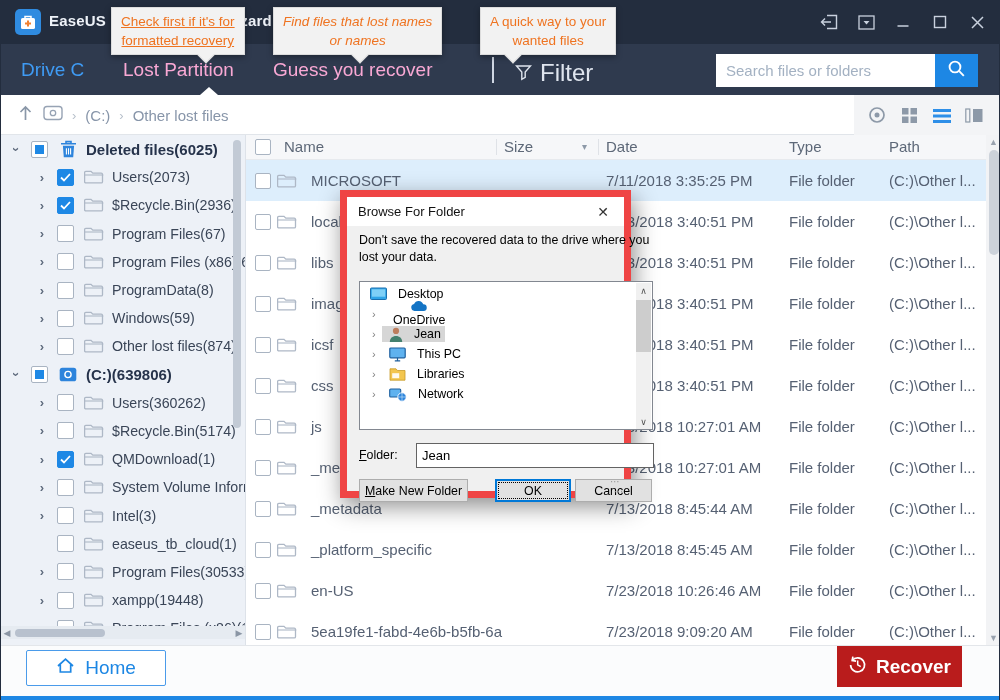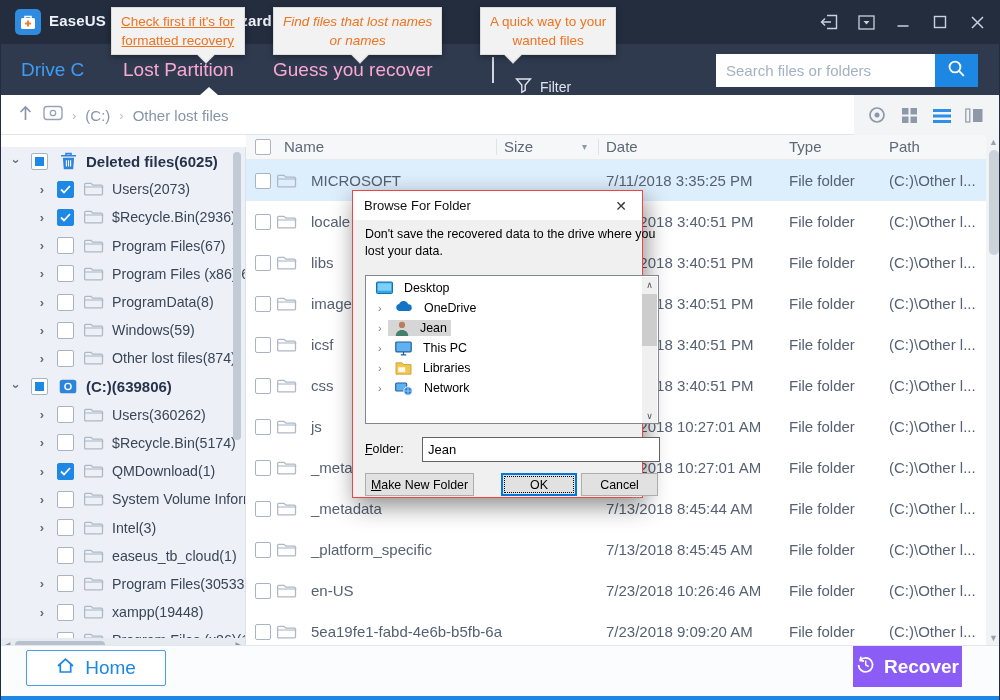--- a/index.html
+++ b/index.html
@@ -12,42 +12,42 @@
   .app-icon { position:absolute; left:14px; top:9px; width:26px; height:26px; background:#2f8be0; border-radius:5px; display:flex; align-items:center; justify-content:center; }
   .app-title { position:absolute; left:48px; top:12px; color:#eef2f8; font-size:15px; font-weight:bold; letter-spacing:.2px; white-space:nowrap; }
   .win-controls { position:absolute; right:12px; top:0; height:44px; display:flex; align-items:center; gap:17px; }
   .wc { width:20px; height:20px; display:flex; align-items:center; justify-content:center; cursor:pointer; }
 
   
   .navrow { position:absolute; left:0; top:44px; width:100%; height:51px; background:#2f3a4e; }
   .tab { position:absolute; top:0; height:51px; line-height:51px; font-size:19px; color:#f9a8d4; cursor:pointer; white-space:nowrap; }
   .tab.active { color:#3f9bf4; }
   .nav-divider { position:absolute; left:491px; top:13px; width:2px; height:26px; background:#cfd6e2; }
-  .filter { position:absolute; left:514px; top:17px; height:51px; display:flex; align-items:center; gap:8px; color:#dfe5ee; font-size:14px; cursor:pointer; }
+  .filter { position:absolute; left:514px; top:3px; height:51px; display:flex; align-items:center; gap:8px; color:#dfe5ee; font-size:24px; cursor:pointer; }
   .searchbox { position:absolute; left:715px; top:10px; width:219px; height:33px; background:#fff; }
   .searchbox input { width:100%; height:100%; border:none; outline:none; padding:0 10px; font-size:15px; color:#42506b; font-family:inherit; }
   .searchbox input::placeholder { color:#a3b1c2; }
   .search-btn { position:absolute; left:934px; top:10px; width:43px; height:33px; background:#1d87e4; display:flex; align-items:center; justify-content:center; cursor:pointer; }
 
   
   .tooltip { position:absolute; top:7px; z-index:60; background:#f2f2f2; border:1px solid #dcdcdc; box-shadow:0 2px 6px rgba(0,0,0,.35); padding:4px 9px; text-align:center; color:#ef7320; font-size:13.5px; line-height:19px; white-space:nowrap; }
   .tooltip .caret { position:absolute; bottom:-7px; width:12px; height:12px; background:#f2f2f2; border-right:1px solid #dcdcdc; border-bottom:1px solid #dcdcdc; transform:rotate(45deg); }
   .tt1 { left:110px;text-decoration:underline; } .tt2 { left:272px;font-style:italic; } .tt3 { left:479px; }
 
   
   .crumbbar { position:absolute; left:0; top:95px; width:100%; height:40px; background:#fff; border-bottom:1px solid #e1e5ea; }
   .notch { position:absolute; left:199px; top:87px; border-left:9px solid transparent; border-right:9px solid transparent; border-bottom:8px solid #fff; z-index:5; }
   .crumb-left { position:absolute; left:16px; top:0; height:40px; display:flex; align-items:center; gap:9px; }
   .crumb-sep { color:#b6bfca; font-size:13px; }
   .crumb-item { color:#8795a9; font-size:15px; cursor:pointer; }
   .view-tools { position:absolute; right:0; top:0; width:145px; height:40px; background:#f3f4f6; display:flex; align-items:center; justify-content:space-between; padding:0 16px 0 14px; }
   .vt { width:18px; height:18px; display:flex; align-items:center; justify-content:center; cursor:pointer; }
 
   
-  .sidebar { position:absolute; left:0; top:147px; width:245px; height:510px; background:#edf1f7; border-right:1px solid #dde2e9; overflow:hidden; }
+  .sidebar { position:absolute; left:0; top:135px; width:245px; height:510px; background:#edf1f7; border-right:1px solid #dde2e9; overflow:hidden; }
   .s-row { height:28.2px; display:flex; align-items:center; white-space:nowrap; cursor:pointer; }
   .s-row.lvl0 { padding-left:8px; }
   .s-row.lvl1 { padding-left:34px; }
   .chev { width:14px; margin-right:8px; color:#5f6b7d; font-size:13px; font-weight:bold; text-align:center; flex:0 0 14px; }
   .chev.down { transform:rotate(90deg); }
   .cb { width:17px; height:17px; flex:0 0 17px; background:#fff; border:1px solid #a9b4c2; border-radius:2px; margin-right:10px; display:inline-flex; align-items:center; justify-content:center; }
   .cb.checked { background:#1e88e5; border-color:#1e88e5; }
   .cb.partial .cb-inner { width:9px; height:9px; background:#1e88e5; display:block; }
   .s-icon { width:20px; flex:0 0 20px; margin-right:8px; display:flex; align-items:center; justify-content:center; }
   .s-label0 { font-size:15px; font-weight:bold; color:#26334b; }
@@ -66,21 +66,21 @@
   .t-row.sel { background:#ddeefc; }
   .t-row .cb { position:absolute; left:9px; top:13px; width:16px; height:16px; flex:none; margin:0; }
   .t-row .f-icon { position:absolute; left:31px; top:13px; }
   .t-cell { position:absolute; top:0; line-height:41px; font-size:15px; color:#566173; white-space:nowrap; }
   .c-name { left:65px; } .c-date { left:360px; } .c-type { left:543px; } .c-path { left:643px; }
   .main-vscroll { position:absolute; left:985px; top:135px; width:15px; height:510px; background:#f2f3f5; }
   .main-vthumb { position:absolute; left:2.5px; top:15px; width:10px; height:105px; background:#ccd2da; border-radius:5px; }
   .scroll-arrow { position:absolute; left:0; width:15px; text-align:center; color:#9aa3af; font-size:9px; }
 
   
-  .dlg { position:absolute; left:351px; top:190px; width:291px; height:308px; background:#f0f0f0; border:1px solid #ef4444; box-shadow:3px 8px 22px rgba(0,0,0,.45); z-index:100; font-size:12.4px; color:#000; }
+  .dlg { position:absolute; left:339px; top:190px; width:291px; height:308px; background:#f0f0f0; border:7px solid #ef4444; box-shadow:3px 8px 22px rgba(0,0,0,.45); z-index:100; font-size:12.4px; color:#000; }
   .dlg-title { position:absolute; left:0; top:0; width:100%; height:29px; background:#fff; }
   .dlg-title .txt { position:absolute; left:11px; top:7px; font-size:13px; color:#111; }
   .dlg-close { position:absolute; right:0; top:0; width:42px; height:29px; display:flex; align-items:center; justify-content:center; color:#333; font-size:14px; cursor:pointer; }
   .dlg-msg { position:absolute; left:12px; top:35px; width:296px; line-height:17px; }
   .dlg-treebox { position:absolute; left:12px; top:84px; width:294px; height:149px; background:#fff; border:1px solid #828790; padding-top:2px; overflow:hidden; }
   .dt-row { height:20px; display:flex; align-items:center; white-space:nowrap; cursor:pointer; }
   .dt-chev { width:10px; margin-left:12px; color:#808080; font-size:11px; }
   .dt-icon { margin-left:7px; display:flex; align-items:center; }
   .dt-label { margin-left:7px; padding:1px 4px; }
   .dt-row.root .dt-icon { margin-left:10px; }
@@ -95,21 +95,21 @@
   .btn-ok { left:148px; width:76px; border:2px solid #0078d7; outline:1px dotted #000; outline-offset:-4px; }
   .btn-cancel { left:228px; width:77px; }
   .ul-first { display:inline-block; }
   .ul-first::first-letter { text-decoration:underline; }
   .dlg-grip { position:absolute; right:2px; bottom:2px; width:12px; height:12px; color:#9a9a9a; font-size:10px; line-height:10px; letter-spacing:1px; }
 
   
   .footer { position:absolute; left:0; top:645px; width:100%; height:51px; background:#fbfcfd; border-top:1px solid #e3e6ea; }
   .home-btn { position:absolute; left:25px; top:4px; width:140px; height:36px; border:1px solid #4a9bea; border-radius:2px; background:#fff; display:flex; align-items:center; justify-content:center; gap:10px; color:#1d87e4; font-size:19px; cursor:pointer; }
   .sel-text { position:absolute; right:178px; top:0; height:44px; display:flex; align-items:center; color:#9ba7b4; font-size:15px; }
-  .recover-btn { position:absolute; right:37px; top:0; width:109px; height:41px; background:#8b5cf6; display:flex; align-items:center; justify-content:center; gap:9px; color:#fff; font-size:19px; font-weight:bold; cursor:pointer; }
+  .recover-btn { position:absolute; right:37px; top:0; width:125px; height:41px; background:#b91c1c; display:flex; align-items:center; justify-content:center; gap:9px; color:#fff; font-size:19px; font-weight:bold; cursor:pointer; }
   .bottom-strip { position:absolute; left:0; top:696px; width:100%; height:4px; background:#1d87e4; }
 </style>
 </head>
 <body>
 
 <div class="window">
 
   <div class="titlebar">
     <div class="app-icon">
       <svg width="16" height="15" viewBox="0 0 16 15">
@@ -627,21 +627,21 @@
                 <svg width="17" height="14" viewBox="0 0 17 14">
                   <rect x="0.5" y="1" width="16" height="11.5" rx="1" fill="#30a5e8" stroke="#1b6fae" stroke-width="1"></rect>
                   <rect x="1.8" y="2.3" width="13.4" height="7.4" fill="#7fd0f7"></rect>
                 </svg>
               </span>
               <span class="dt-label">Desktop</span>
             </span>
           </div>
           <div class="dt-row">
             <span class="dt-chev">›</span>
-            <span class="dt-wrap" style="display: inline-flex; align-items: flex-start;">
+            <span class="dt-wrap" style="display: inline-flex; align-items: center; flex-direction: column;">
               <span class="dt-icon">
                 <svg width="18" height="12" viewBox="0 0 18 12">
                   <path d="M4.5 11a3.6 3.6 0 0 1-.4-7.1A4.9 4.9 0 0 1 13.2 4.3 3.3 3.3 0 0 1 13.6 11z" fill="#1374c5"></path>
                 </svg>
               </span>
               <span class="dt-label">OneDrive</span>
             </span>
           </div>
           <div class="dt-row">
             <span class="dt-chev">›</span>

